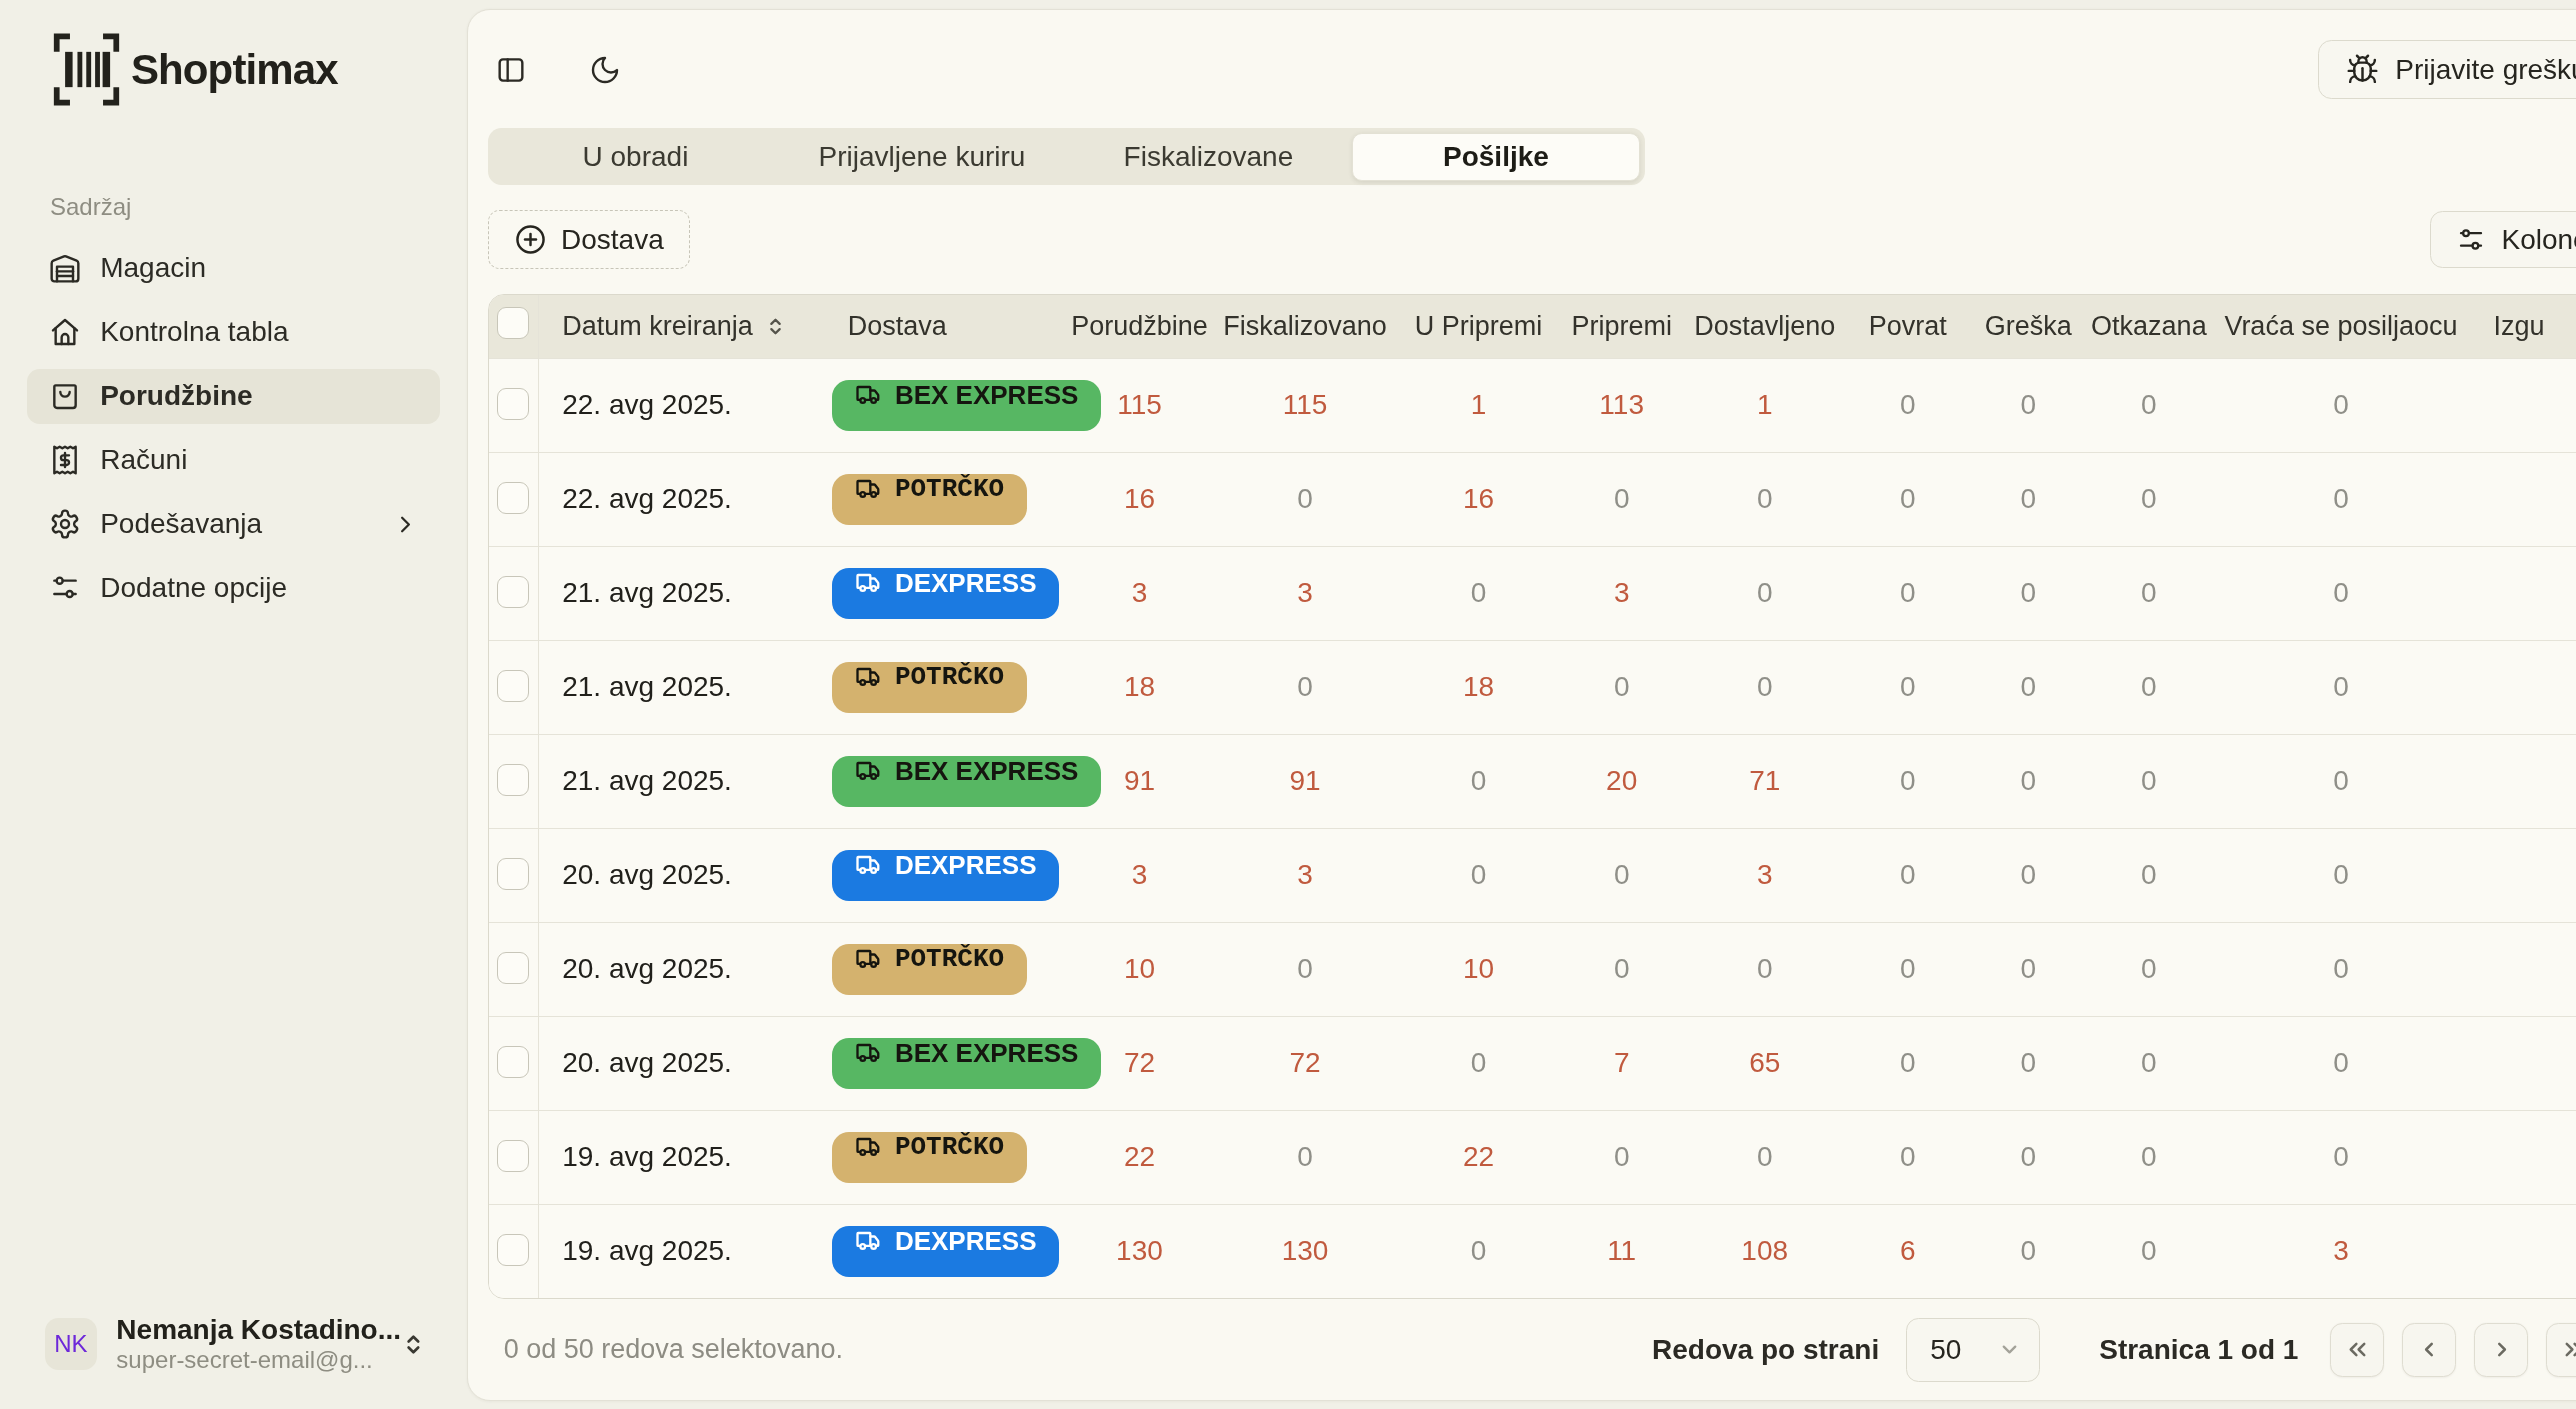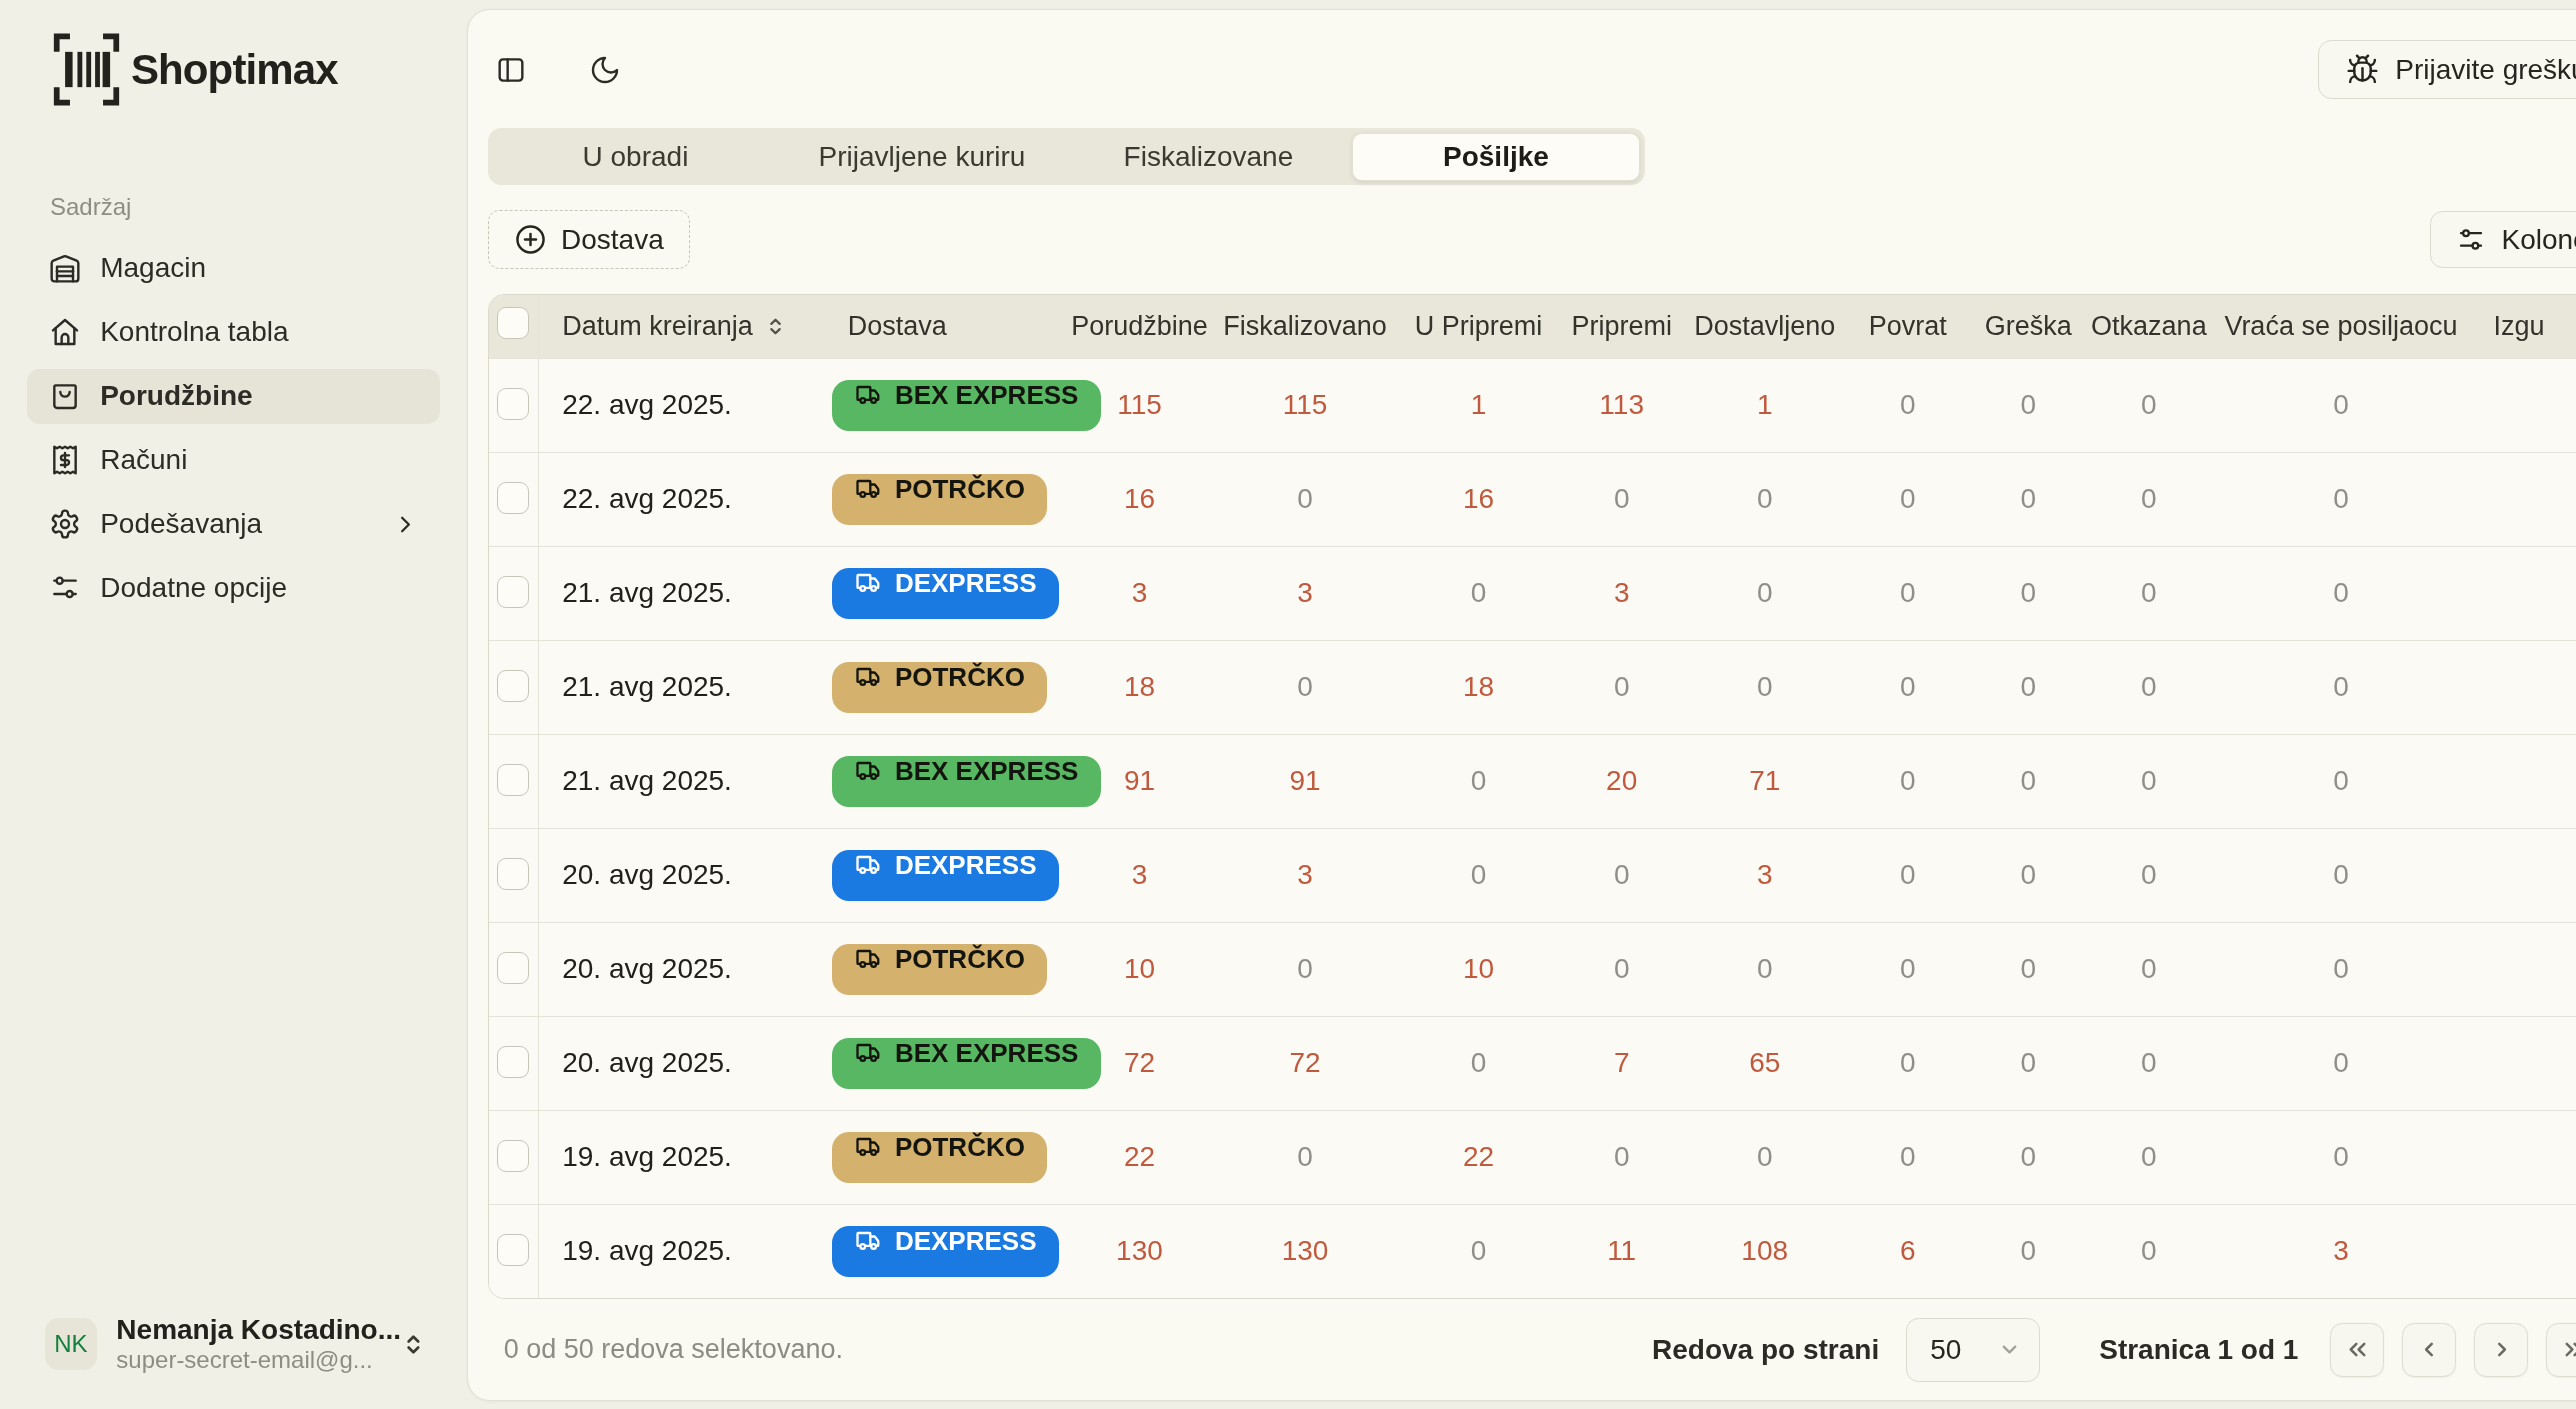--- a/index.html
+++ b/index.html
@@ -18,21 +18,21 @@
   .logo-icon { width:73px; height:75px; color:#23221c; }
   .brand-name { font-size:42px; font-weight:700; letter-spacing:-0.9px; color:#22211b; }
   .section-label { margin:86px 0 19.7px 50px; font-size:24px; color:#8e8d82; }
   .nav { padding:0 27px; }
   .nav-item { display:flex; align-items:center; gap:19.7px; height:55px; padding:0 21.5px; margin-bottom:9px; border-radius:12.5px; font-size:28px; font-weight:500; color:#2c2b25; cursor:pointer; }
   .nav-item.active { background:#e6e4d7; font-weight:600; }
   .nav-icon { width:32px; height:32px; color:#2b2a24; flex:0 0 32px; }
   .nav-chevron { margin-left:auto; width:27px; height:27px; color:#2b2a24; }
   .sidebar-spacer { flex:1; }
   .user-row { display:flex; align-items:center; padding:0 39px 0 45px; }
-  .avatar { width:52px; height:52px; border-radius:13.4px; background:#e7e5d8; display:flex; align-items:center; justify-content:center; font-size:24px; font-weight:500; color:#15803d; }
+  .avatar { width:52px; height:52px; border-radius:13.4px; background:#e7e5d8; display:flex; align-items:center; justify-content:center; font-size:24px; font-weight:500; color:#6d28d9; }
   .user-texts { margin-left:19.7px; min-width:0; }
   .user-name { font-size:28px; font-weight:700; color:#22211b; white-space:nowrap; }
   .user-email { font-size:24px; color:#8e8d82; margin-top:0; white-space:nowrap; }
   .user-caret { margin-left:auto; width:29px; height:29px; color:#3a3932; }
 
   
   .main-card {
     flex:1; margin:9px 18px 9px 0; background:#faf9f2;
     border:0.9px solid #e3e1d6; border-radius:23px;
     display:flex; flex-direction:column; padding:30px 19.7px 0 19.7px;
@@ -66,21 +66,21 @@
   .th-sort { display:inline-flex; align-items:center; gap:10.7px; cursor:pointer; }
   .th-sort svg { width:25px; height:25px; color:#55544b; }
   tbody tr { height:94px; border-top:0.9px solid #e5e3d8; background:#fbfaf4; }
   .col-check { border-right:0.9px solid #e5e3d8; text-align:center; vertical-align:middle; }
   .checkbox { display:inline-block; width:32px; height:32px; border:1.8px solid #c8c6b9; border-radius:9px; background:#fdfcf7; cursor:pointer; }
   .col-date { padding-left:23px; font-size:28px; color:#21201b; }
   .col-carrier { padding-left:7.2px; }
   .badge { display:inline-flex; gap:12.5px; height:51px; padding:0 22.4px; border-radius:17px; font-size:26px; font-weight:600; color:#15150f; white-space:nowrap; }
   .badge svg { width:28px; height:28px; }
   .badge-green { background:#57b763; }
-  .badge-tan { background:#d4b26e; }
+  .badge-tan { background:#d4b26e;font-family:Liberation Mono, monospace; }
   .badge-blue { background:#1b7ae1; color:#ffffff; }
   .col-num { text-align:center; font-size:28px; font-weight:500; }
   .col-num.nz { color:#c05a3e; }
   .col-num.z { color:#8f8f88; }
 
   
   .table-footer { flex:1; display:flex; align-items:center; padding:0 14.3px 0 16px; }
   .selection-text { font-size:27px; color:#8d8c83; }
   .footer-right { margin-left:auto; display:flex; align-items:center; }
   .rpp-label { font-size:28px; font-weight:600; color:#2b2a24; }

